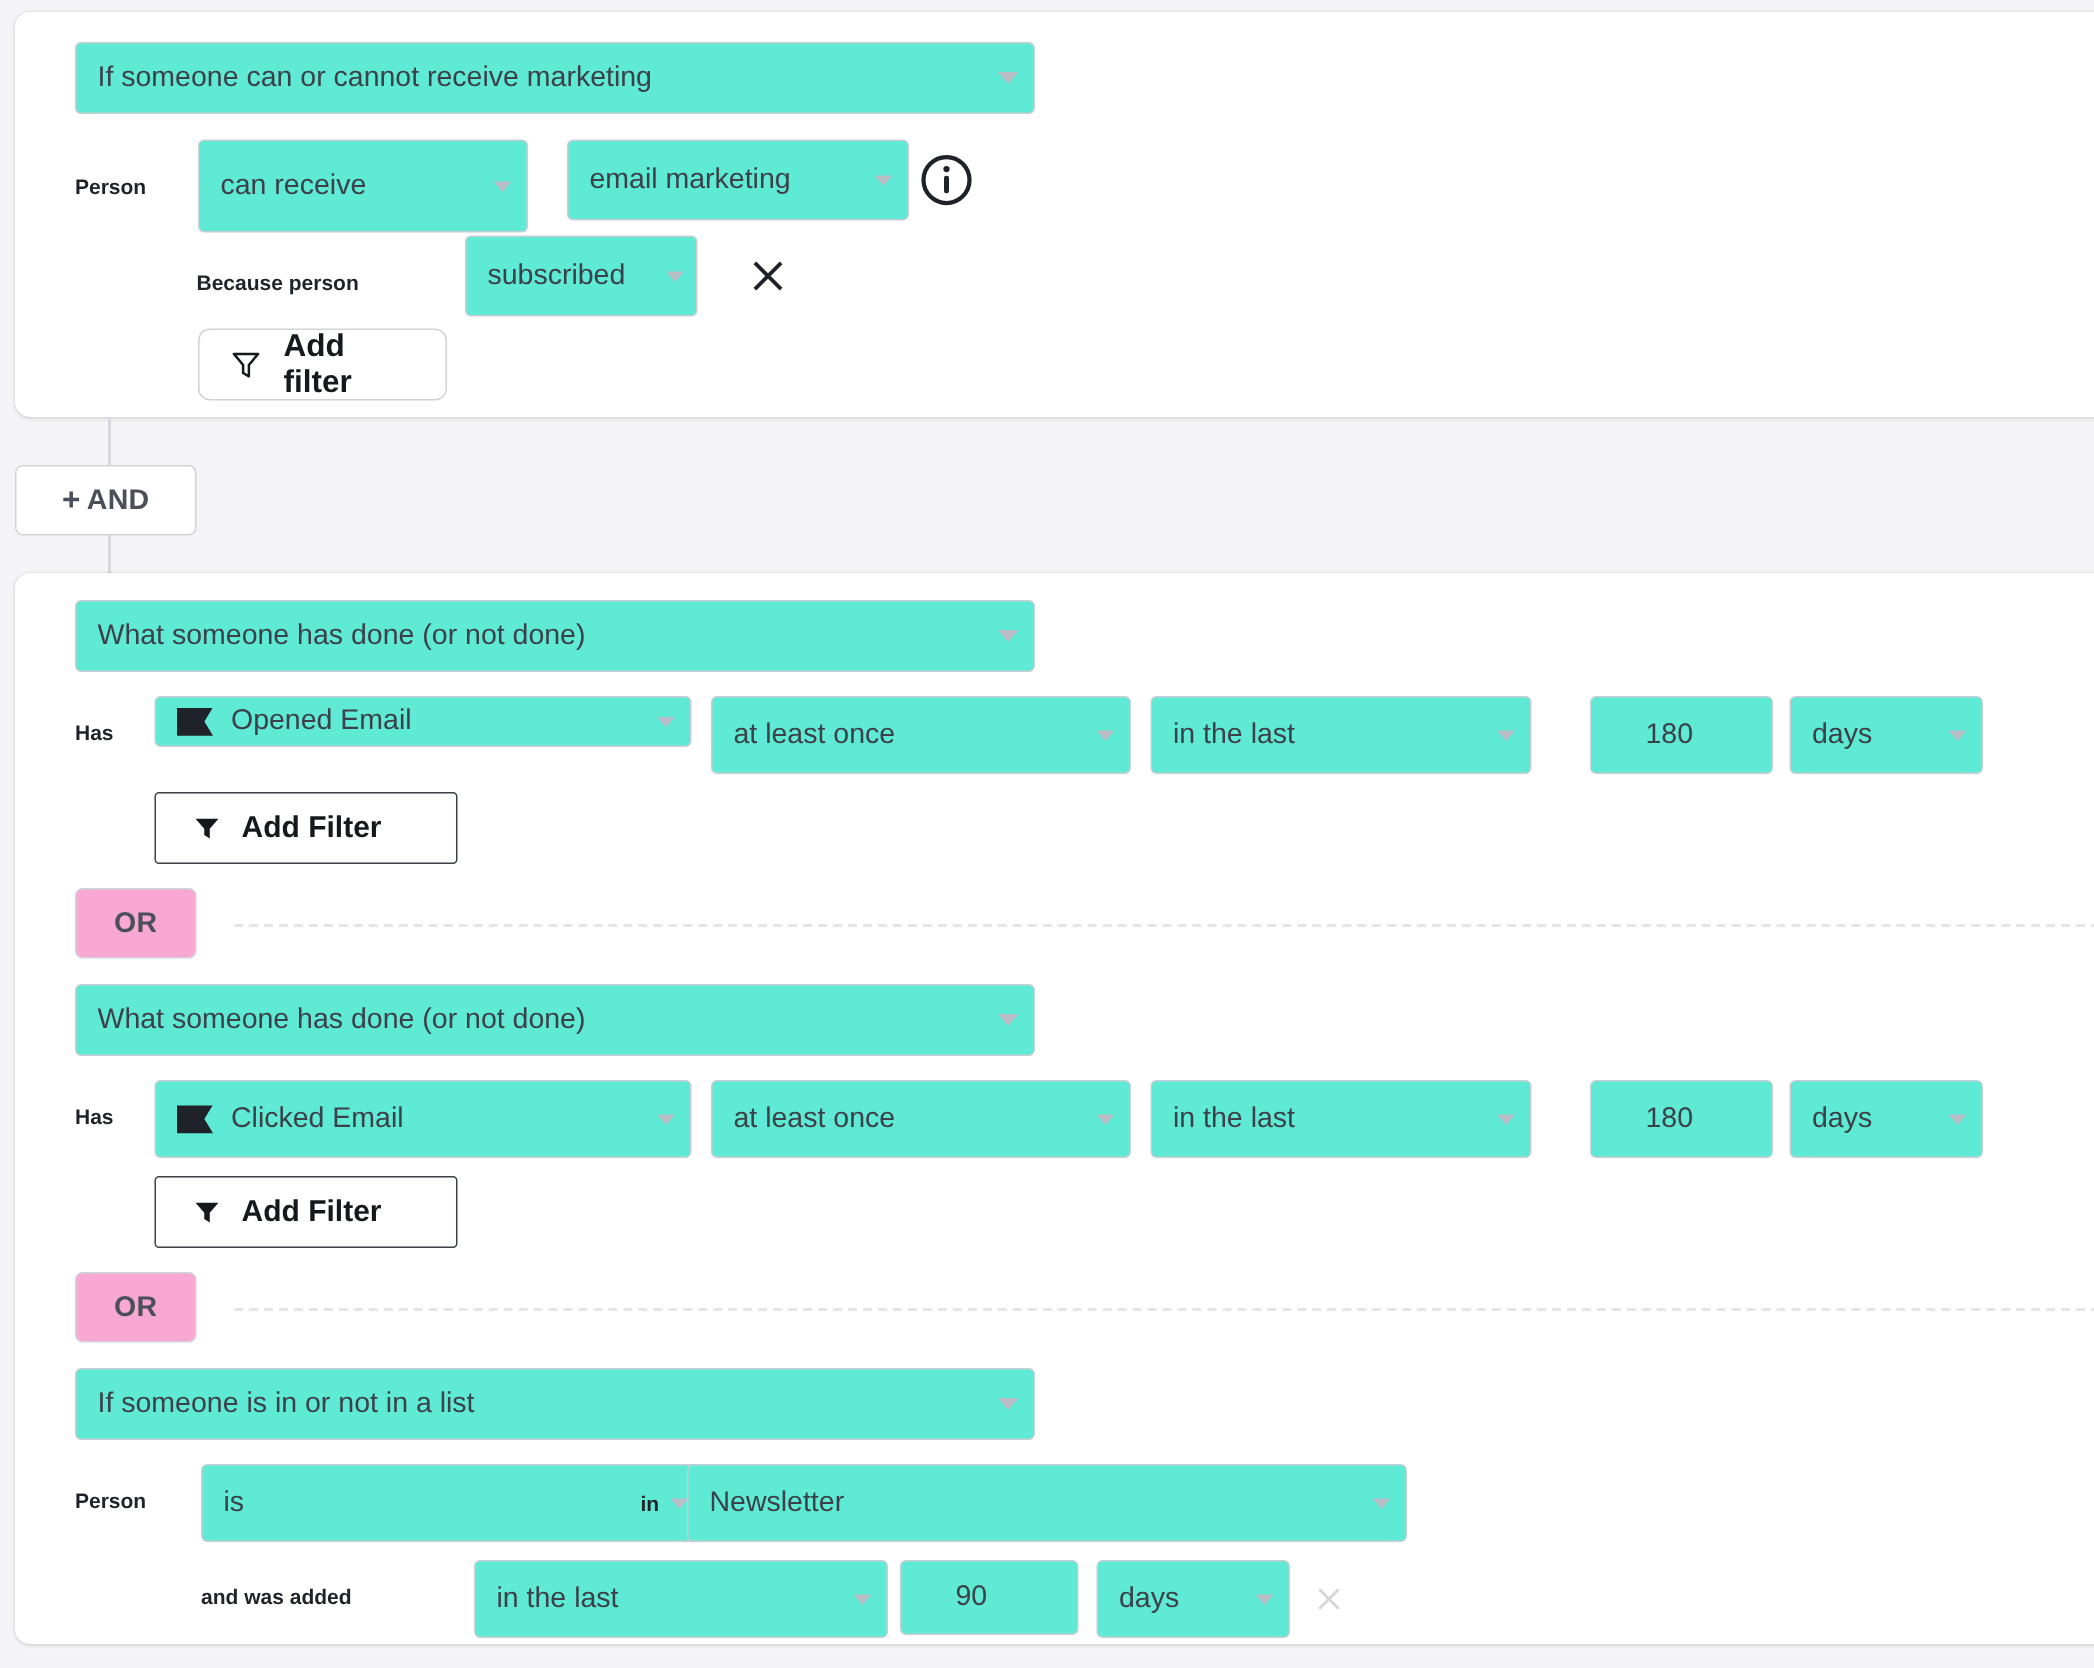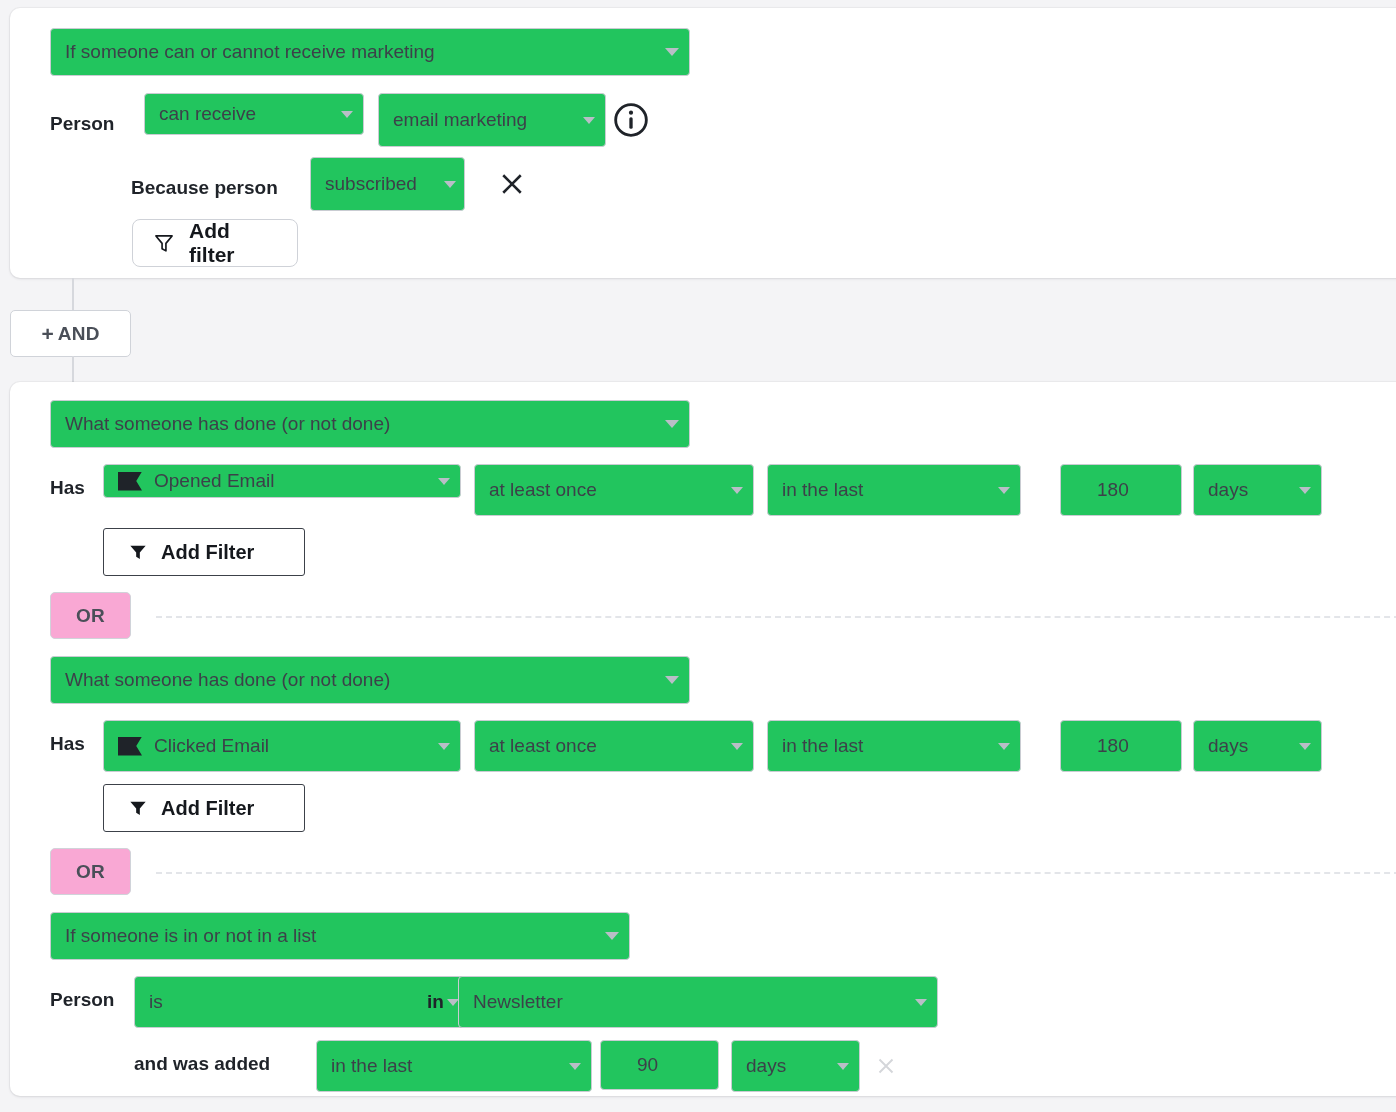--- a/index.html
+++ b/index.html
@@ -52,21 +52,21 @@
     font-weight: bold;
     color: #4a4f58;
     letter-spacing: 0.2px;
     cursor: pointer;
   }
   .and-plus { font-size: 21px; font-weight: bold; line-height: 1; }
 
   
   .fld {
     position: absolute;
-    background: #22c55e;
+    background: #5eead4;
     border: 1px solid #c9ccd2;
     border-radius: 4px;
     display: flex;
     align-items: center;
     padding: 0 10px 0 14px;
     font-size: 19px;
     color: #3c4149;
     cursor: pointer;
     white-space: nowrap;
   }
@@ -80,21 +80,21 @@
     border-top: 8px solid #b9bec7;
   }
   .caret.sm {
     border-left-width: 6px; border-right-width: 6px; border-top-width: 7px;
   }
   .fld.noarrow { padding-right: 14px; padding-left: 36px; }
 
   
   .lbl {
     position: absolute;
-    font-size: 19px;
+    font-size: 14px;
     font-weight: bold;
     color: #1f2329;
     white-space: nowrap;
     display: flex;
     align-items: center;
     height: 24px;
   }
 
   
   .addfilter-soft {
@@ -167,21 +167,21 @@
 
   <div class="card" id="card-1">
 
     <div class="fld" style="left:40px; top:20px; width:640px; height:48px;">
       <span class="txt">If someone can or cannot receive marketing</span>
       <span class="caret"></span>
     </div>
 
     <div class="lbl" style="left:40px; top:104px;">Person</div>
 
-    <div class="fld" style="left:122px; top:85px; width:220px; height:42px;margin-left:12px;">
+    <div class="fld" style="left:122px; top:85px; width:220px; height:62px;">
       <span class="txt">can receive</span>
       <span class="caret sm"></span>
     </div>
 
     <div class="fld" style="left:368px; top:85px; width:228px; height:54px;">
       <span class="txt">email marketing</span>
       <span class="caret sm"></span>
     </div>
 
     <div class="info-icon" style="left:601px; top:92px; width:40px; height:40px;">
@@ -309,21 +309,21 @@
         </svg>
       </span>
       <span>Add Filter</span>
     </div>
 
     <div class="or-pill" style="left:40px; top:466px;">
       <span>OR</span>
     </div>
     <div class="or-rule" style="left:146px; top:490px; width:1284px;"></div>
 
-    <div class="fld" style="left:40px; top:530px; width:580px; height:48px;justify-content:space-between;">
+    <div class="fld" style="left:40px; top:530px; width:640px; height:48px;justify-content:space-between;">
       <span class="txt">If someone is in or not in a list</span>
       <span class="caret"></span>
     </div>
 
     <div class="lbl" style="left:40px; top:606px;">Person</div>
 
     <div class="fld" style="left:124px; top:594px; width:336px; height:52px;">
       <span class="txt">is</span>
       <span class="caret sm"></span>
     </div>

